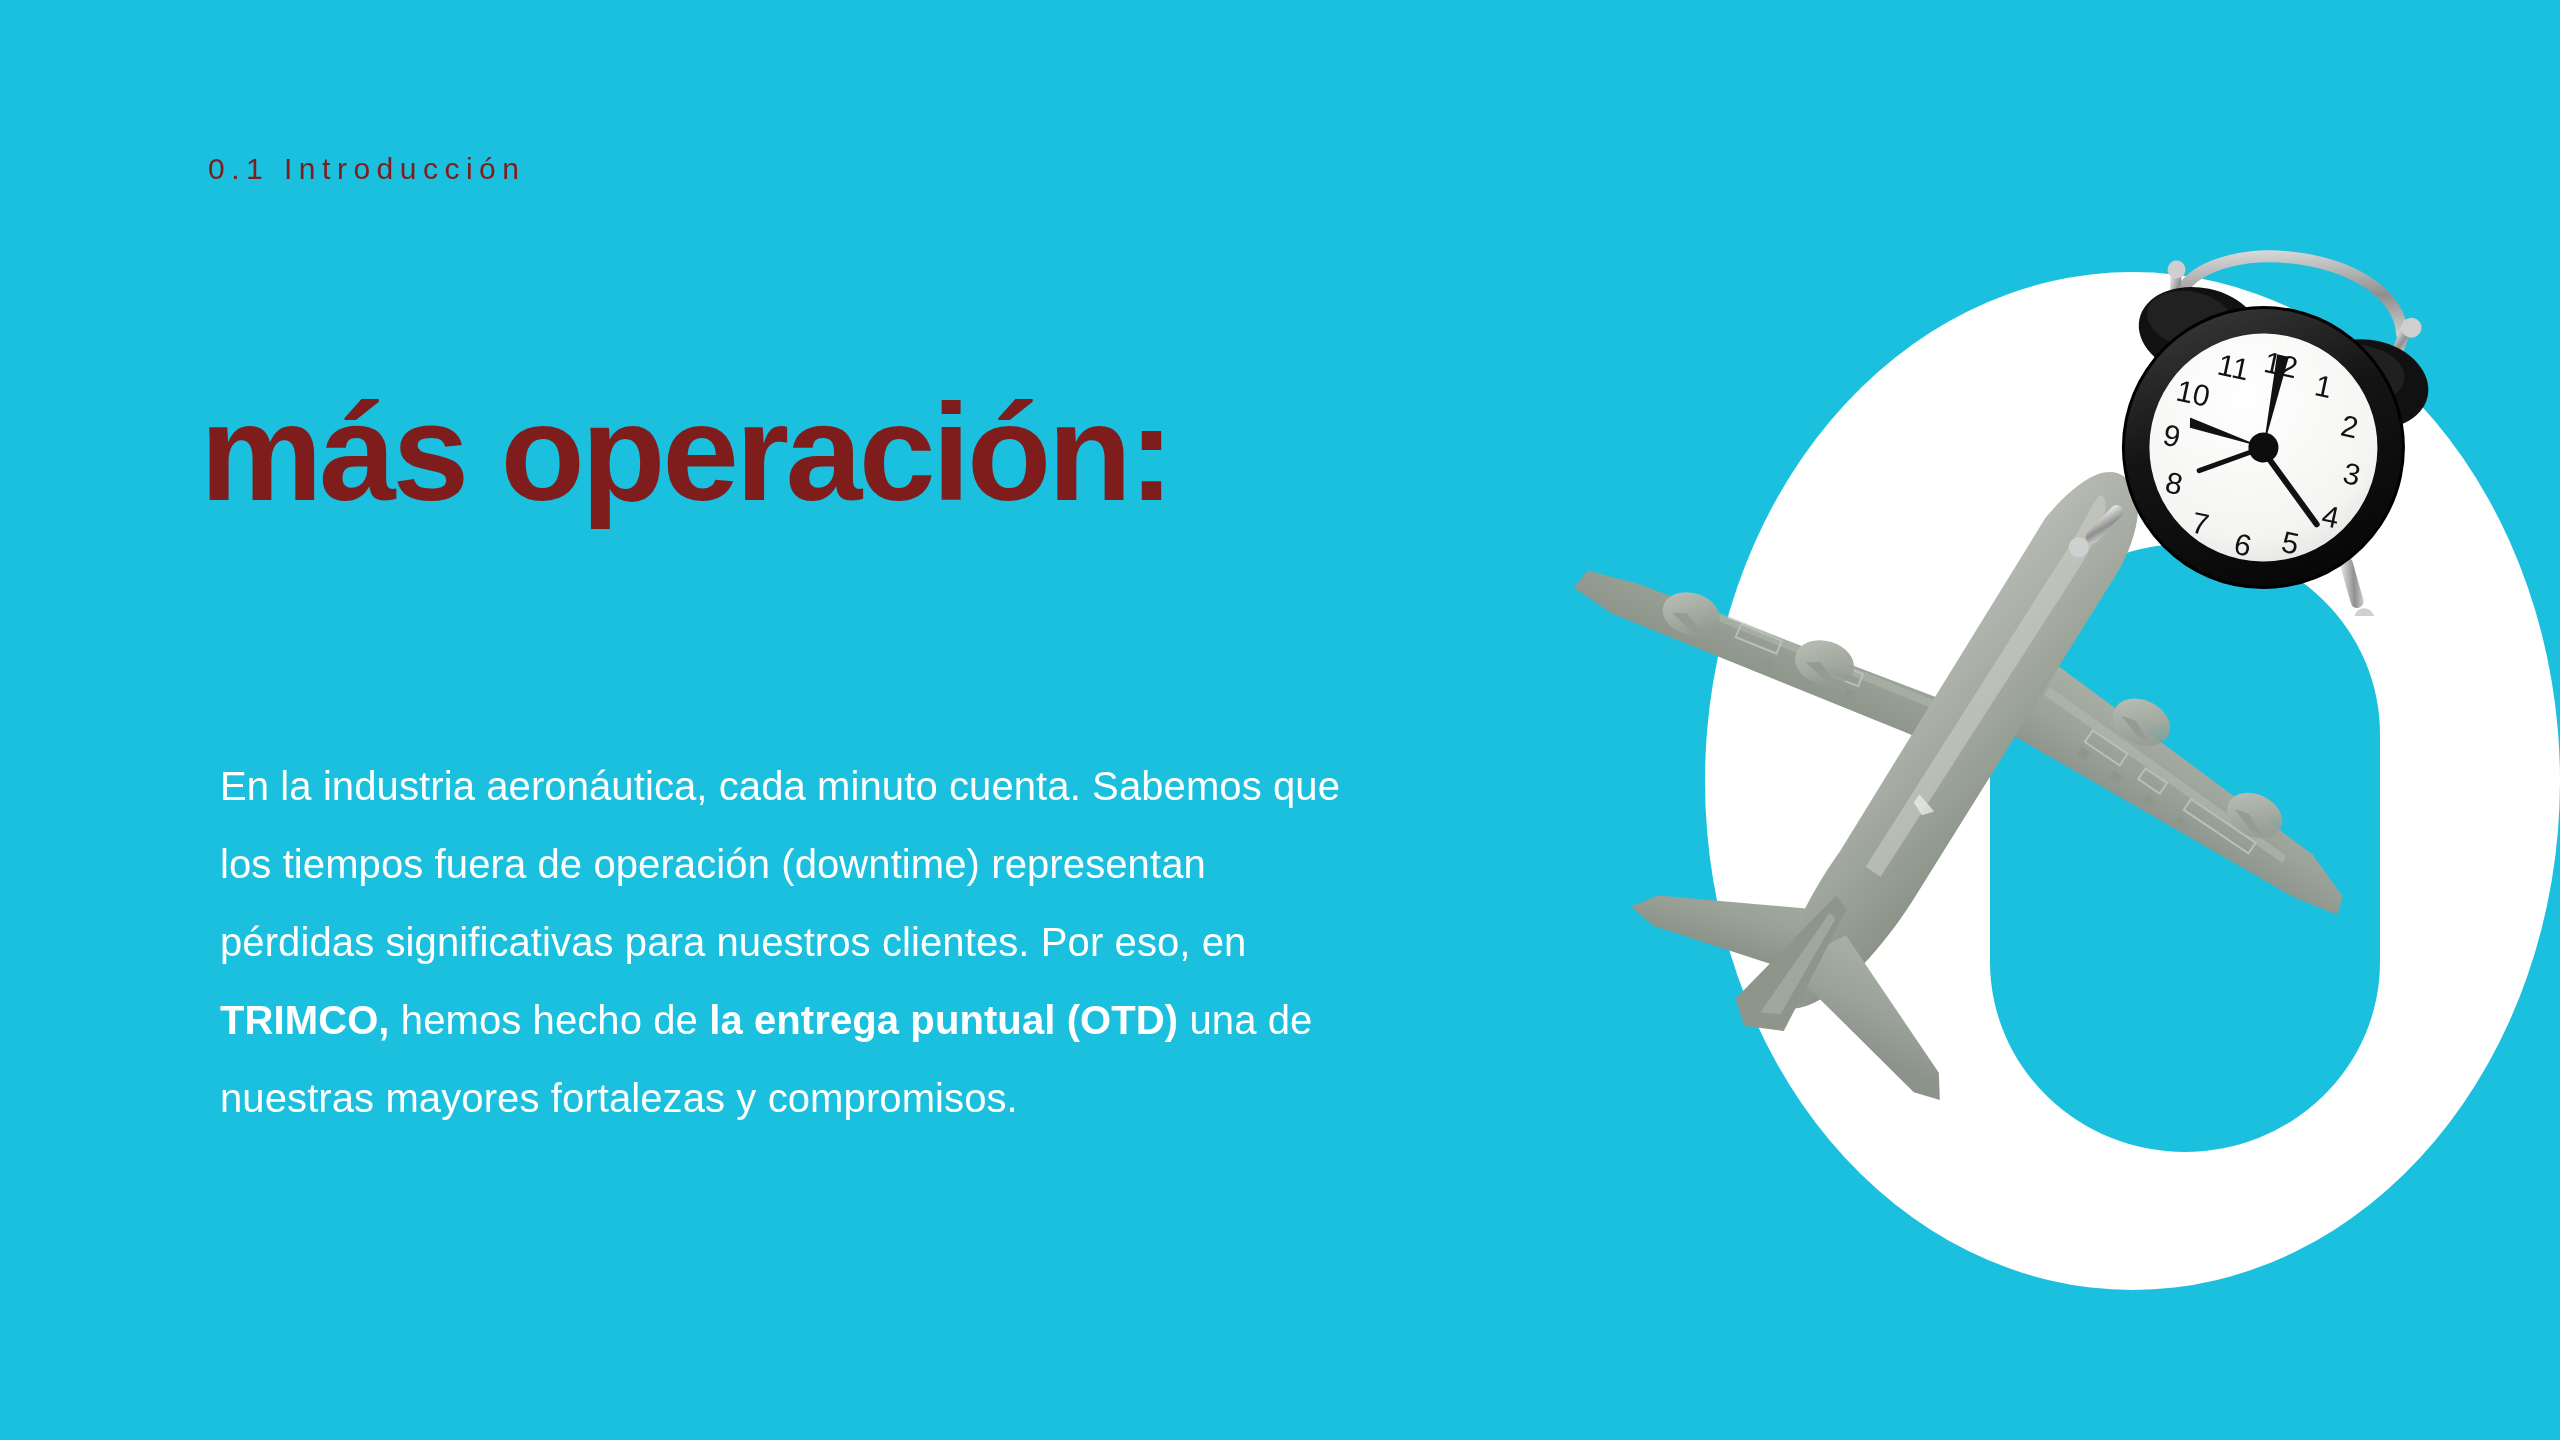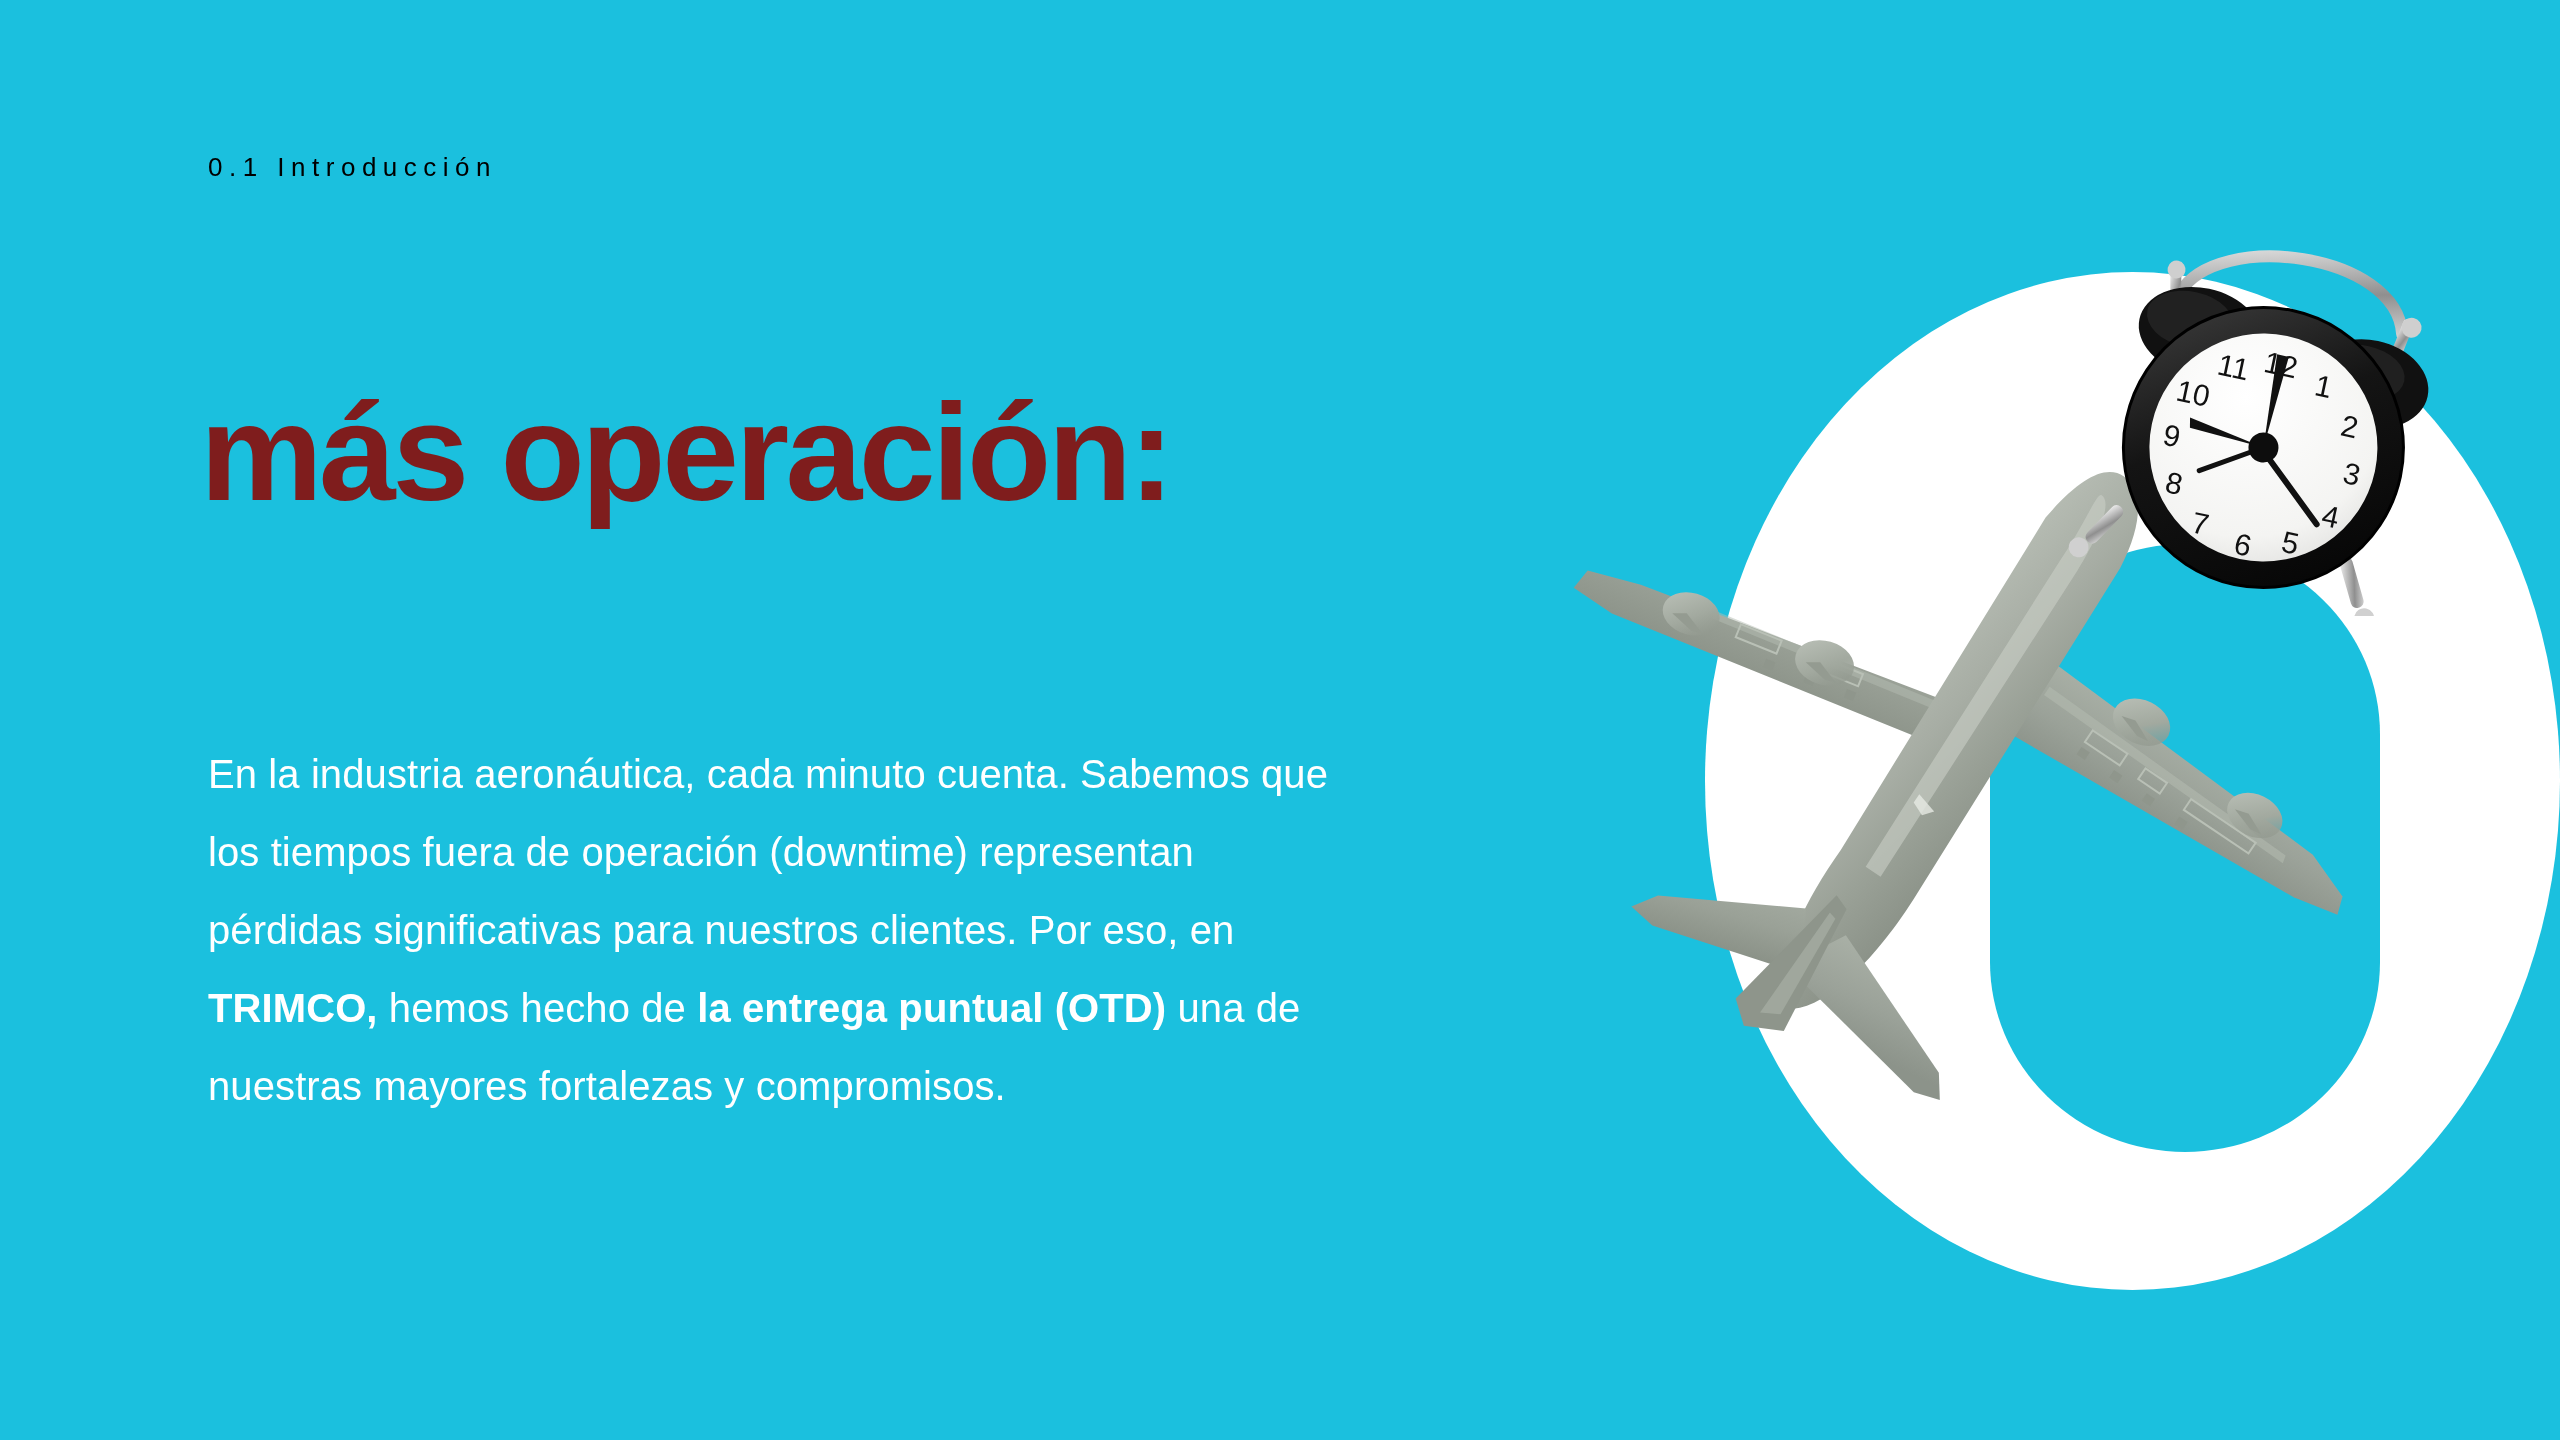--- a/index.html
+++ b/index.html
@@ -68,22 +68,22 @@
     position: absolute;
     left: 208px;
     top: 0;
     width: 1320px;
   }
 
   .eyebrow {
     position: absolute;
     top: 152px;
     left: 0;
-    color: #000000;
-    font-size: 26px;
+    color: #7f1d1d;
+    font-size: 30px;
     font-weight: 400;
     letter-spacing: 6.5px;
     white-space: nowrap;
   }
 
   .headline {
     position: absolute;
     top: 382px;
     left: -8px;
     margin: 0;
@@ -93,21 +93,21 @@
     letter-spacing: -3.5px;
     white-space: nowrap;
   }
   .headline .ln1 { display: block; color: #ffffff; }
   .headline .ln2 { display: block; color: #7f1d1d; }
 
   .body-copy {
     position: absolute;
     top: 735px;
     left: 0;
-    margin: 0;
+    margin: 12px;
     width: 1130px;
     color: #ffffff;
     font-size: 40px;
     font-weight: 400;
     line-height: 78px;
     letter-spacing: 0.1px;
   }
   .body-copy b { font-weight: 700; }
 </style>
 </head>

